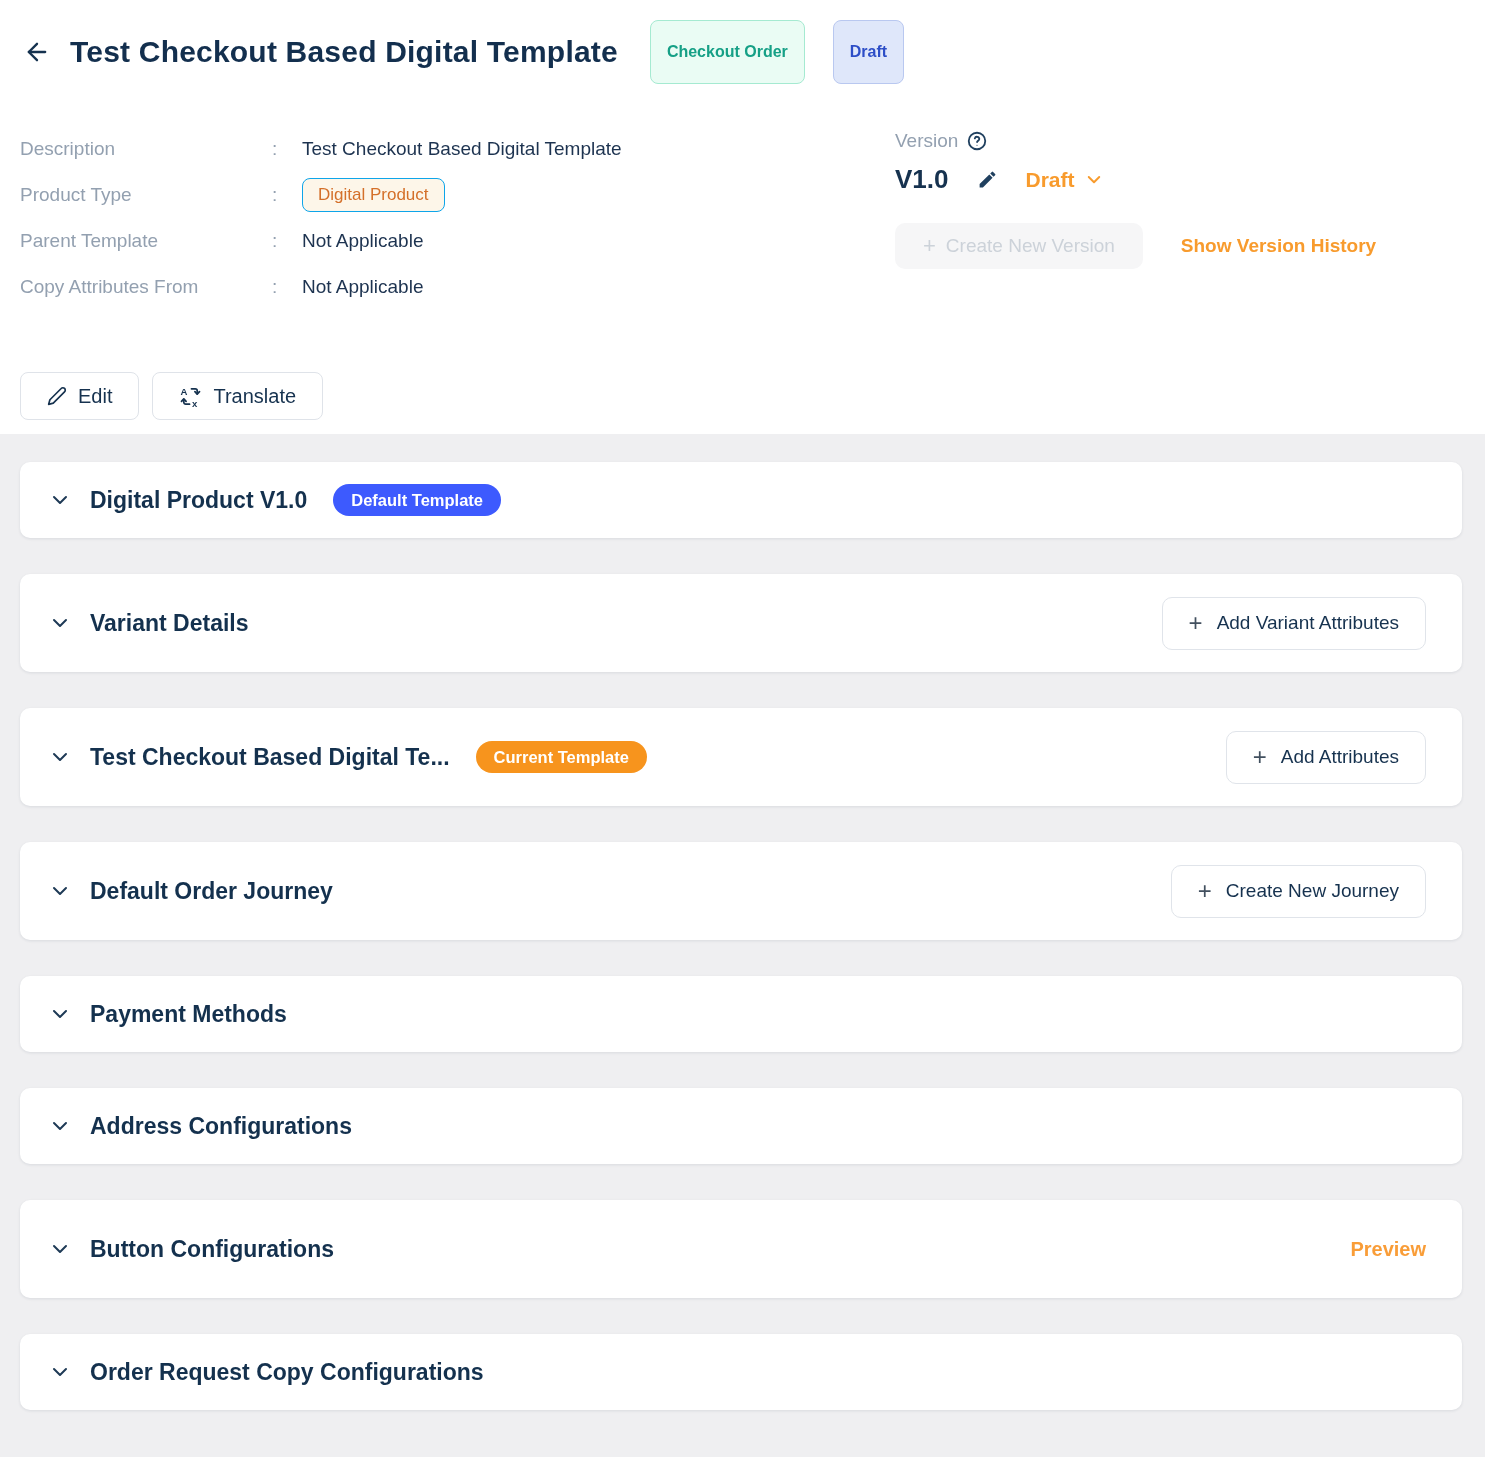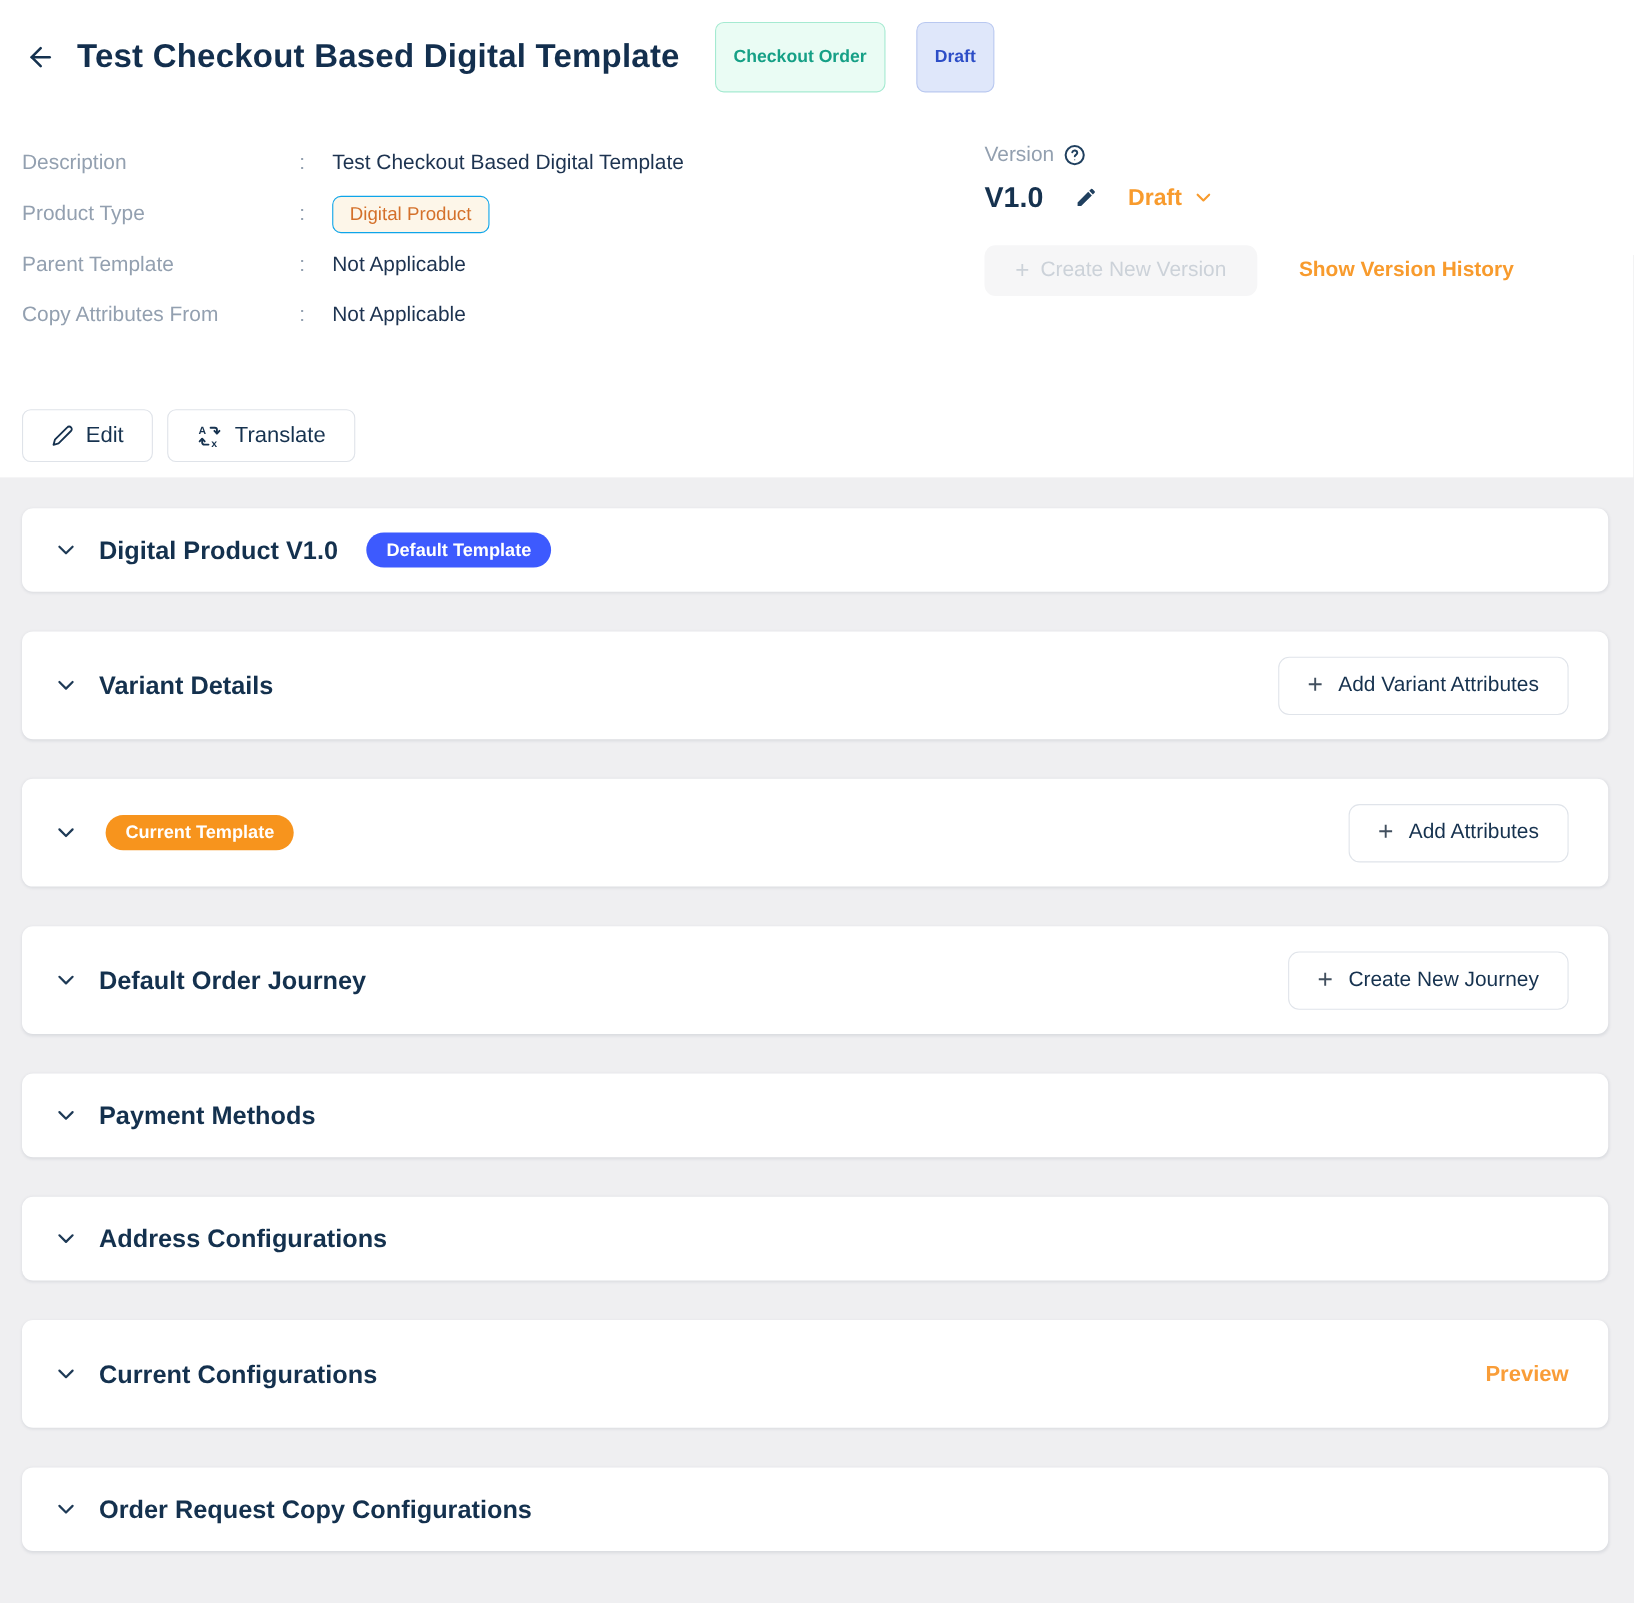--- a/index.html
+++ b/index.html
@@ -189,20 +189,21 @@
       <span>Add Variant Attributes</span>
     </button>
   </div>
 
   <div class="card h98">
     <span class="chev">
         <svg width="20" height="20" viewBox="0 0 20 20" fill="none" stroke="currentColor" stroke-width="2" stroke-linecap="round" stroke-linejoin="round">
           <polyline points="4 7 10 13 16 7"></polyline>
         </svg>
       </span>
+    <h2 class="ctitle">Test Checkout Based Digital Te...</h2>
     <span class="pill orange">Current Template</span>
     <button class="card-btn">
       <span class="plus">+</span>
       <span>Add Attributes</span>
     </button>
   </div>
 
   <div class="card h98">
     <span class="chev">
         <svg width="20" height="20" viewBox="0 0 20 20" fill="none" stroke="currentColor" stroke-width="2" stroke-linecap="round" stroke-linejoin="round">
@@ -233,21 +234,21 @@
       </span>
     <h2 class="ctitle">Address Configurations</h2>
   </div>
 
   <div class="card h98">
     <span class="chev">
         <svg width="20" height="20" viewBox="0 0 20 20" fill="none" stroke="currentColor" stroke-width="2" stroke-linecap="round" stroke-linejoin="round">
           <polyline points="4 7 10 13 16 7"></polyline>
         </svg>
       </span>
-    <h2 class="ctitle">Current Configurations</h2>
+    <h2 class="ctitle">Button Configurations</h2>
     <a class="card-link">Preview</a>
   </div>
 
   <div class="card h92" style="margin-bottom:14px;">
     <span class="chev">
         <svg width="20" height="20" viewBox="0 0 20 20" fill="none" stroke="currentColor" stroke-width="2" stroke-linecap="round" stroke-linejoin="round">
           <polyline points="4 7 10 13 16 7"></polyline>
         </svg>
       </span>
     <h2 class="ctitle">Order Request Copy Configurations</h2>

